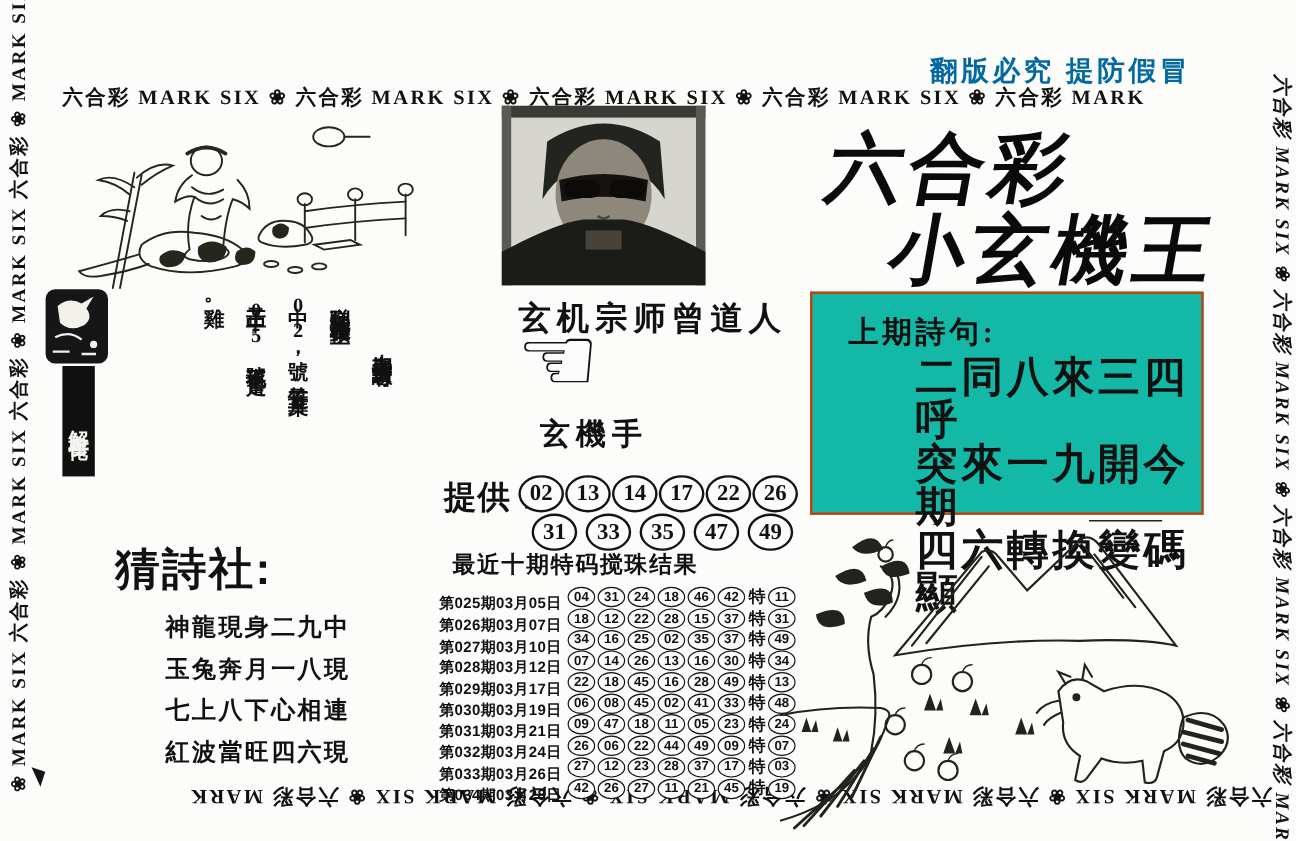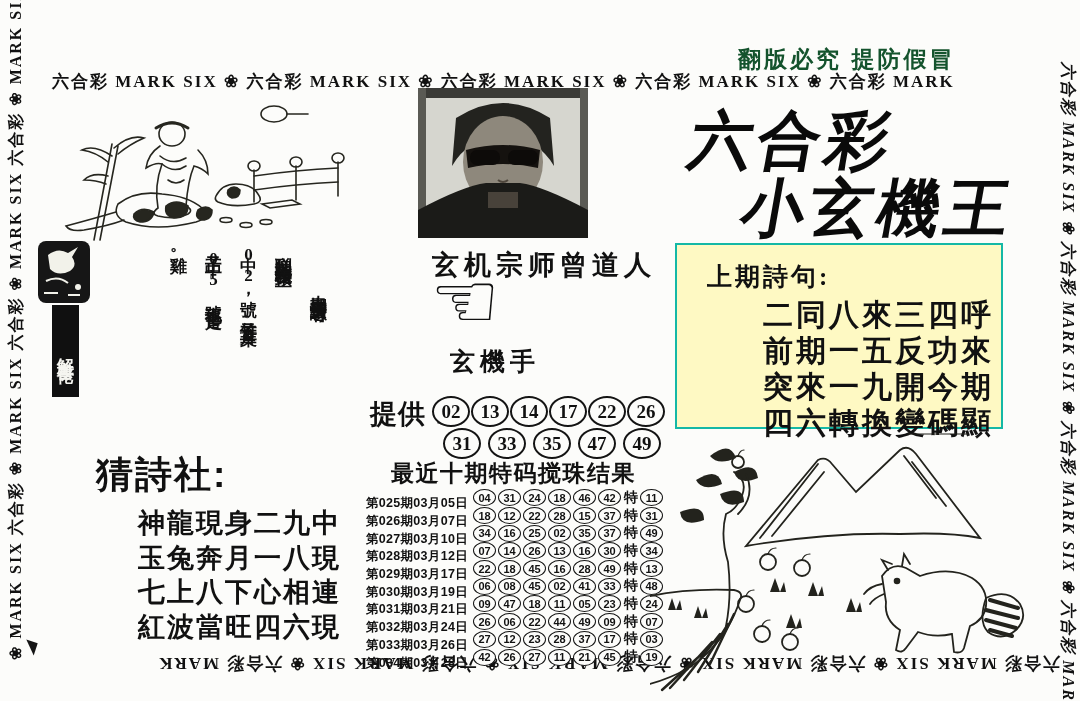--- a/index.html
+++ b/index.html
@@ -3,22 +3,22 @@
 <meta charset="utf-8">
 <style>
   html,body{margin:0;padding:0;background:#e9e9e5;}
   #page{
     position:relative;width:1080px;height:701px;margin:0 auto;
     background:#fcfcfa;overflow:hidden;color:#111;
     font-family:"Liberation Serif","DejaVu Serif",serif;
   }
   
   .notice{
-    position:absolute;left:738px;top:44px;width:250px;
-    font:700 23px "Liberation Sans",sans-serif;letter-spacing:3px;color:#14532d;
+    position:absolute;left:775px;top:44px;width:250px;
+    font:700 23px "Liberation Sans",sans-serif;letter-spacing:3px;color:#0369a1;
     white-space:nowrap;
   }
   .border-top{
     position:absolute;left:52px;top:70px;width:1010px;
     font:600 17px "Liberation Serif",serif;letter-spacing:2px;white-space:nowrap;
   }
   .border-left{
     position:absolute;left:6px;top:660px;width:575px;height:26px;
     transform:rotate(-90deg);transform-origin:left top;
     font:600 16px "Liberation Serif",serif;letter-spacing:2px;white-space:nowrap;
@@ -36,63 +36,63 @@
   
   .mast1,.mast2{
     position:absolute;font-weight:900;font-size:63px;letter-spacing:5px;
     transform:skewX(-10deg);white-space:nowrap;color:#0a0a0a;
   }
   .mast1{left:690px;top:98px;}
   .mast2{left:742px;top:166px;}
   
   .poem-box{
     position:absolute;left:675px;top:243px;width:324px;height:182px;
-    border:2px solid #14b8a6;background:#fef9c3;
+    border:2px solid #c2410c;background:#14b8a6;
   }
   .poem-box .pb-title{margin:15px 0 4px 30px;font-size:25px;font-weight:700;letter-spacing:3px;}
-  .poem-box .pb-line{margin-left:86px;font-size:30px;font-weight:600;letter-spacing:3px;line-height:36px;}
+  .poem-box .pb-line{margin-left:86px;font-size:35px;font-weight:600;letter-spacing:3px;line-height:36px;}
   
   .portrait{position:absolute;left:418px;top:88px;width:170px;height:150px;background:#d9d9d3;}
   .portrait-caption{
     position:absolute;left:368px;top:247px;width:288px;text-align:right;
     font-size:27px;font-weight:700;letter-spacing:5px;white-space:nowrap;
   }
   .hand{position:absolute;left:430px;top:262px;font:78px "DejaVu Sans",sans-serif;line-height:1;}
   .hand-label{position:absolute;left:450px;top:345px;font-size:25px;font-weight:700;letter-spacing:5px;}
   
   .provide-label{position:absolute;left:346px;top:396px;font-size:27px;font-weight:800;letter-spacing:1px;margin-left:24px;}
   .provide-row{position:absolute;display:flex;}
   .provide-row.r1{left:432px;top:396px;gap:1px;}
   .provide-row.r2{left:443px;top:428px;gap:7px;}
   .num-big{
     display:inline-flex;align-items:center;justify-content:center;
     width:34px;height:27px;border:2px solid #141414;border-radius:50%;
     font:700 19px "Liberation Serif",serif;background:#fcfcfa;
   }
   
-  .results-title{position:absolute;left:391px;top:458px;font-size:23px;font-weight:800;letter-spacing:1.5px;white-space:nowrap;}
+  .results-title{position:absolute;left:377px;top:458px;font-size:19px;font-weight:800;letter-spacing:1.5px;white-space:nowrap;}
   .results-table{position:absolute;left:366px;top:489px;}
   .result-row{display:flex;align-items:center;height:17.7px;}
   .issue{font:700 12.5px "Liberation Sans",sans-serif;width:107px;letter-spacing:0.3px;white-space:nowrap;margin-top:12px;}
   .num-sm{
     display:inline-flex;align-items:center;justify-content:center;
     width:21px;height:15px;border:1.4px solid #141414;border-radius:50%;
     font:700 11px "Liberation Sans",sans-serif;margin-right:2px;background:#fcfcfa;
   }
   .te{font:900 14px "Liberation Sans",sans-serif;margin:0 2px 0 1px;}
   
   .essay{
     position:absolute;left:152px;top:243px;width:184px;height:186px;
     writing-mode:vertical-rl;text-orientation:upright;white-space:pre-line;
     font-size:17px;line-height:35px;letter-spacing:2px;font-weight:600;
   }
   
   .club-title{position:absolute;left:96px;top:450px;font:900 37px "Liberation Sans",sans-serif;letter-spacing:2px;}
   .club-lines{position:absolute;left:138px;top:506px;}
-  .club-lines .pc-line{font-size:27px;font-weight:600;letter-spacing:2px;line-height:34.5px;white-space:nowrap;}
+  .club-lines .pc-line{font-size:20px;font-weight:600;letter-spacing:2px;line-height:34.5px;white-space:nowrap;}
   
   .seal{position:absolute;left:38px;top:241px;width:52px;height:62px;background:#161616;border-radius:8px;}
   .seal svg{display:block;}
   .seal-strip{
     position:absolute;left:52px;top:305px;width:27px;height:92px;background:#101010;
     display:flex;align-items:center;justify-content:center;
     writing-mode:vertical-rl;text-orientation:upright;
     color:#f5f5f0;font-size:17px;font-weight:600;letter-spacing:4px;
   }
   
@@ -114,21 +114,20 @@
   <div class="border-right">六合彩  MARK SIX ❀ 六合彩  MARK SIX ❀ 六合彩  MARK SIX ❀ 六合彩 MARK SIX</div>
   <div class="border-bottom">六合彩  MARK SIX ❀  六合彩  MARK SIX  ❀  六合彩  MARK SIX  ❀  六合彩  MARK SIX ❀ 六合彩  MARK</div>
   <div class="corner-mark"></div>
 
   <div class="mast1">六合彩</div>
   <div class="mast2">小玄機王</div>
 
   <div class="poem-box">
     <div class="pb-title">上期詩句:</div>
     <div class="pb-line">二同八來三四呼</div>
-    <div class="pb-line">前期一五反功來</div>
     <div class="pb-line">突來一九開今期</div>
     <div class="pb-line">四六轉換變碼顯</div>
   </div>
 
   <div class="portrait">
     <svg width="170" height="150" viewBox="0 0 170 150">
       <rect x="0" y="0" width="170" height="150" fill="#d6d6cf"></rect>
       <rect x="0" y="0" width="170" height="10" fill="#3a3a36"></rect>
       <rect x="0" y="0" width="8" height="150" fill="#5a5a54"></rect>
       <rect x="162" y="0" width="8" height="150" fill="#5a5a54"></rect>

